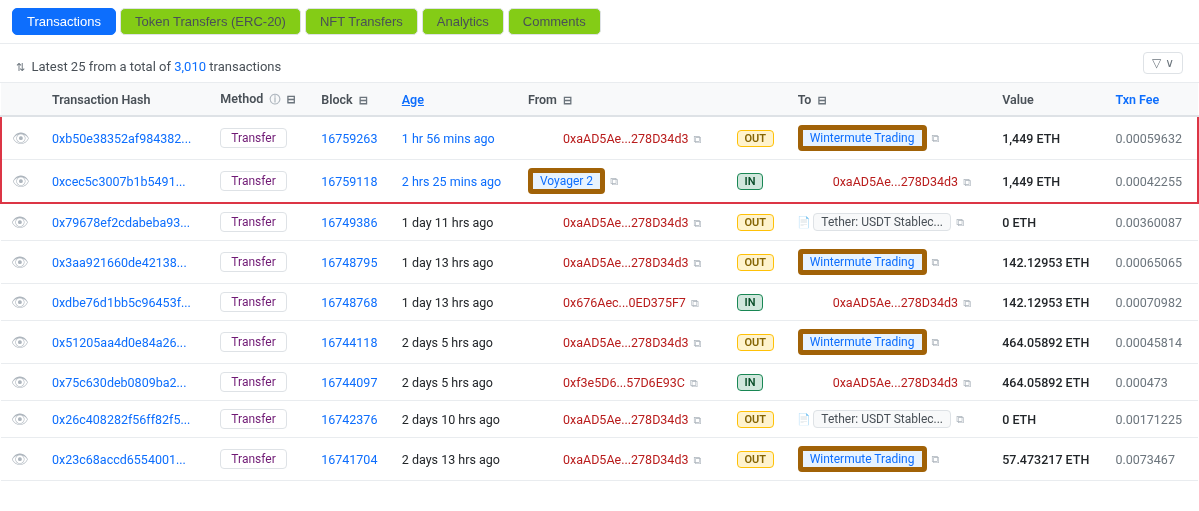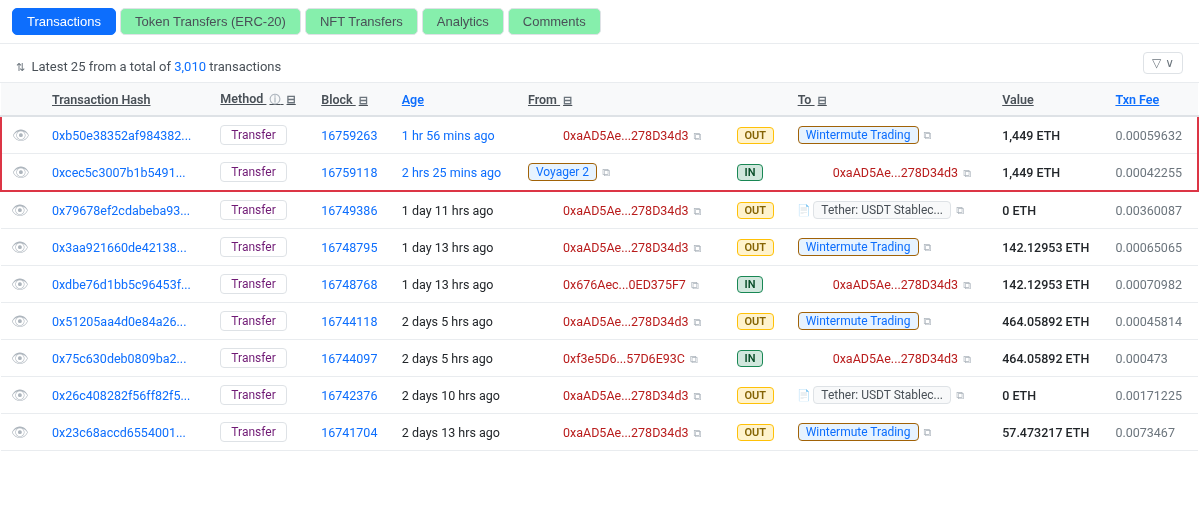--- a/index.html
+++ b/index.html
@@ -11,21 +11,21 @@
       padding: 8px 12px;
       border-bottom: 1px solid #e9ecef;
       background: #fff;
     }
     .tab {
       padding: 5px 14px;
       border-radius: 5px;
       border: 1px solid #dee2e6;
       cursor: pointer;
       font-size: 13px;
-      background: #86efac;
+      background: #84cc16;
       color: #495057;
     }
     .tab.active {
       background: #0d6efd;
       color: #fff;
       border-color: #0d6efd;
     }
 
     .summary-bar {
       display: flex;
@@ -60,21 +60,20 @@
       background: #f8f9fa;
       border-bottom: 2px solid #dee2e6;
     }
 
     thead th {
       padding: 8px 10px;
       font-weight: 600;
       color: #495057;
       white-space: nowrap;
       text-align: left;
-      text-decoration: underline;
     }
 
     tbody tr {
       border-bottom: 1px solid #e9ecef;
     }
 
     tbody td {
       padding: 8px 10px;
       vertical-align: middle;
       white-space: nowrap;
@@ -129,21 +128,21 @@
       color: #b91c1c;
       text-decoration: none;
       margin-left: 35px;
     }
 
     .named-entity {
       display: inline-flex;
       align-items: center;
       gap: 4px;
       background: #e7f3ff;
-      border: 1px solid #a16207;
+      border: 5px solid #a16207;
       border-radius: 4px;
       padding: 1px 7px;
       color: #0d6efd;
       font-size: 12px;
     }
     .named-entity.tether {
       background: #f8f9fa;
       border: 1px solid #dee2e6;
       color: #495057;
     }

